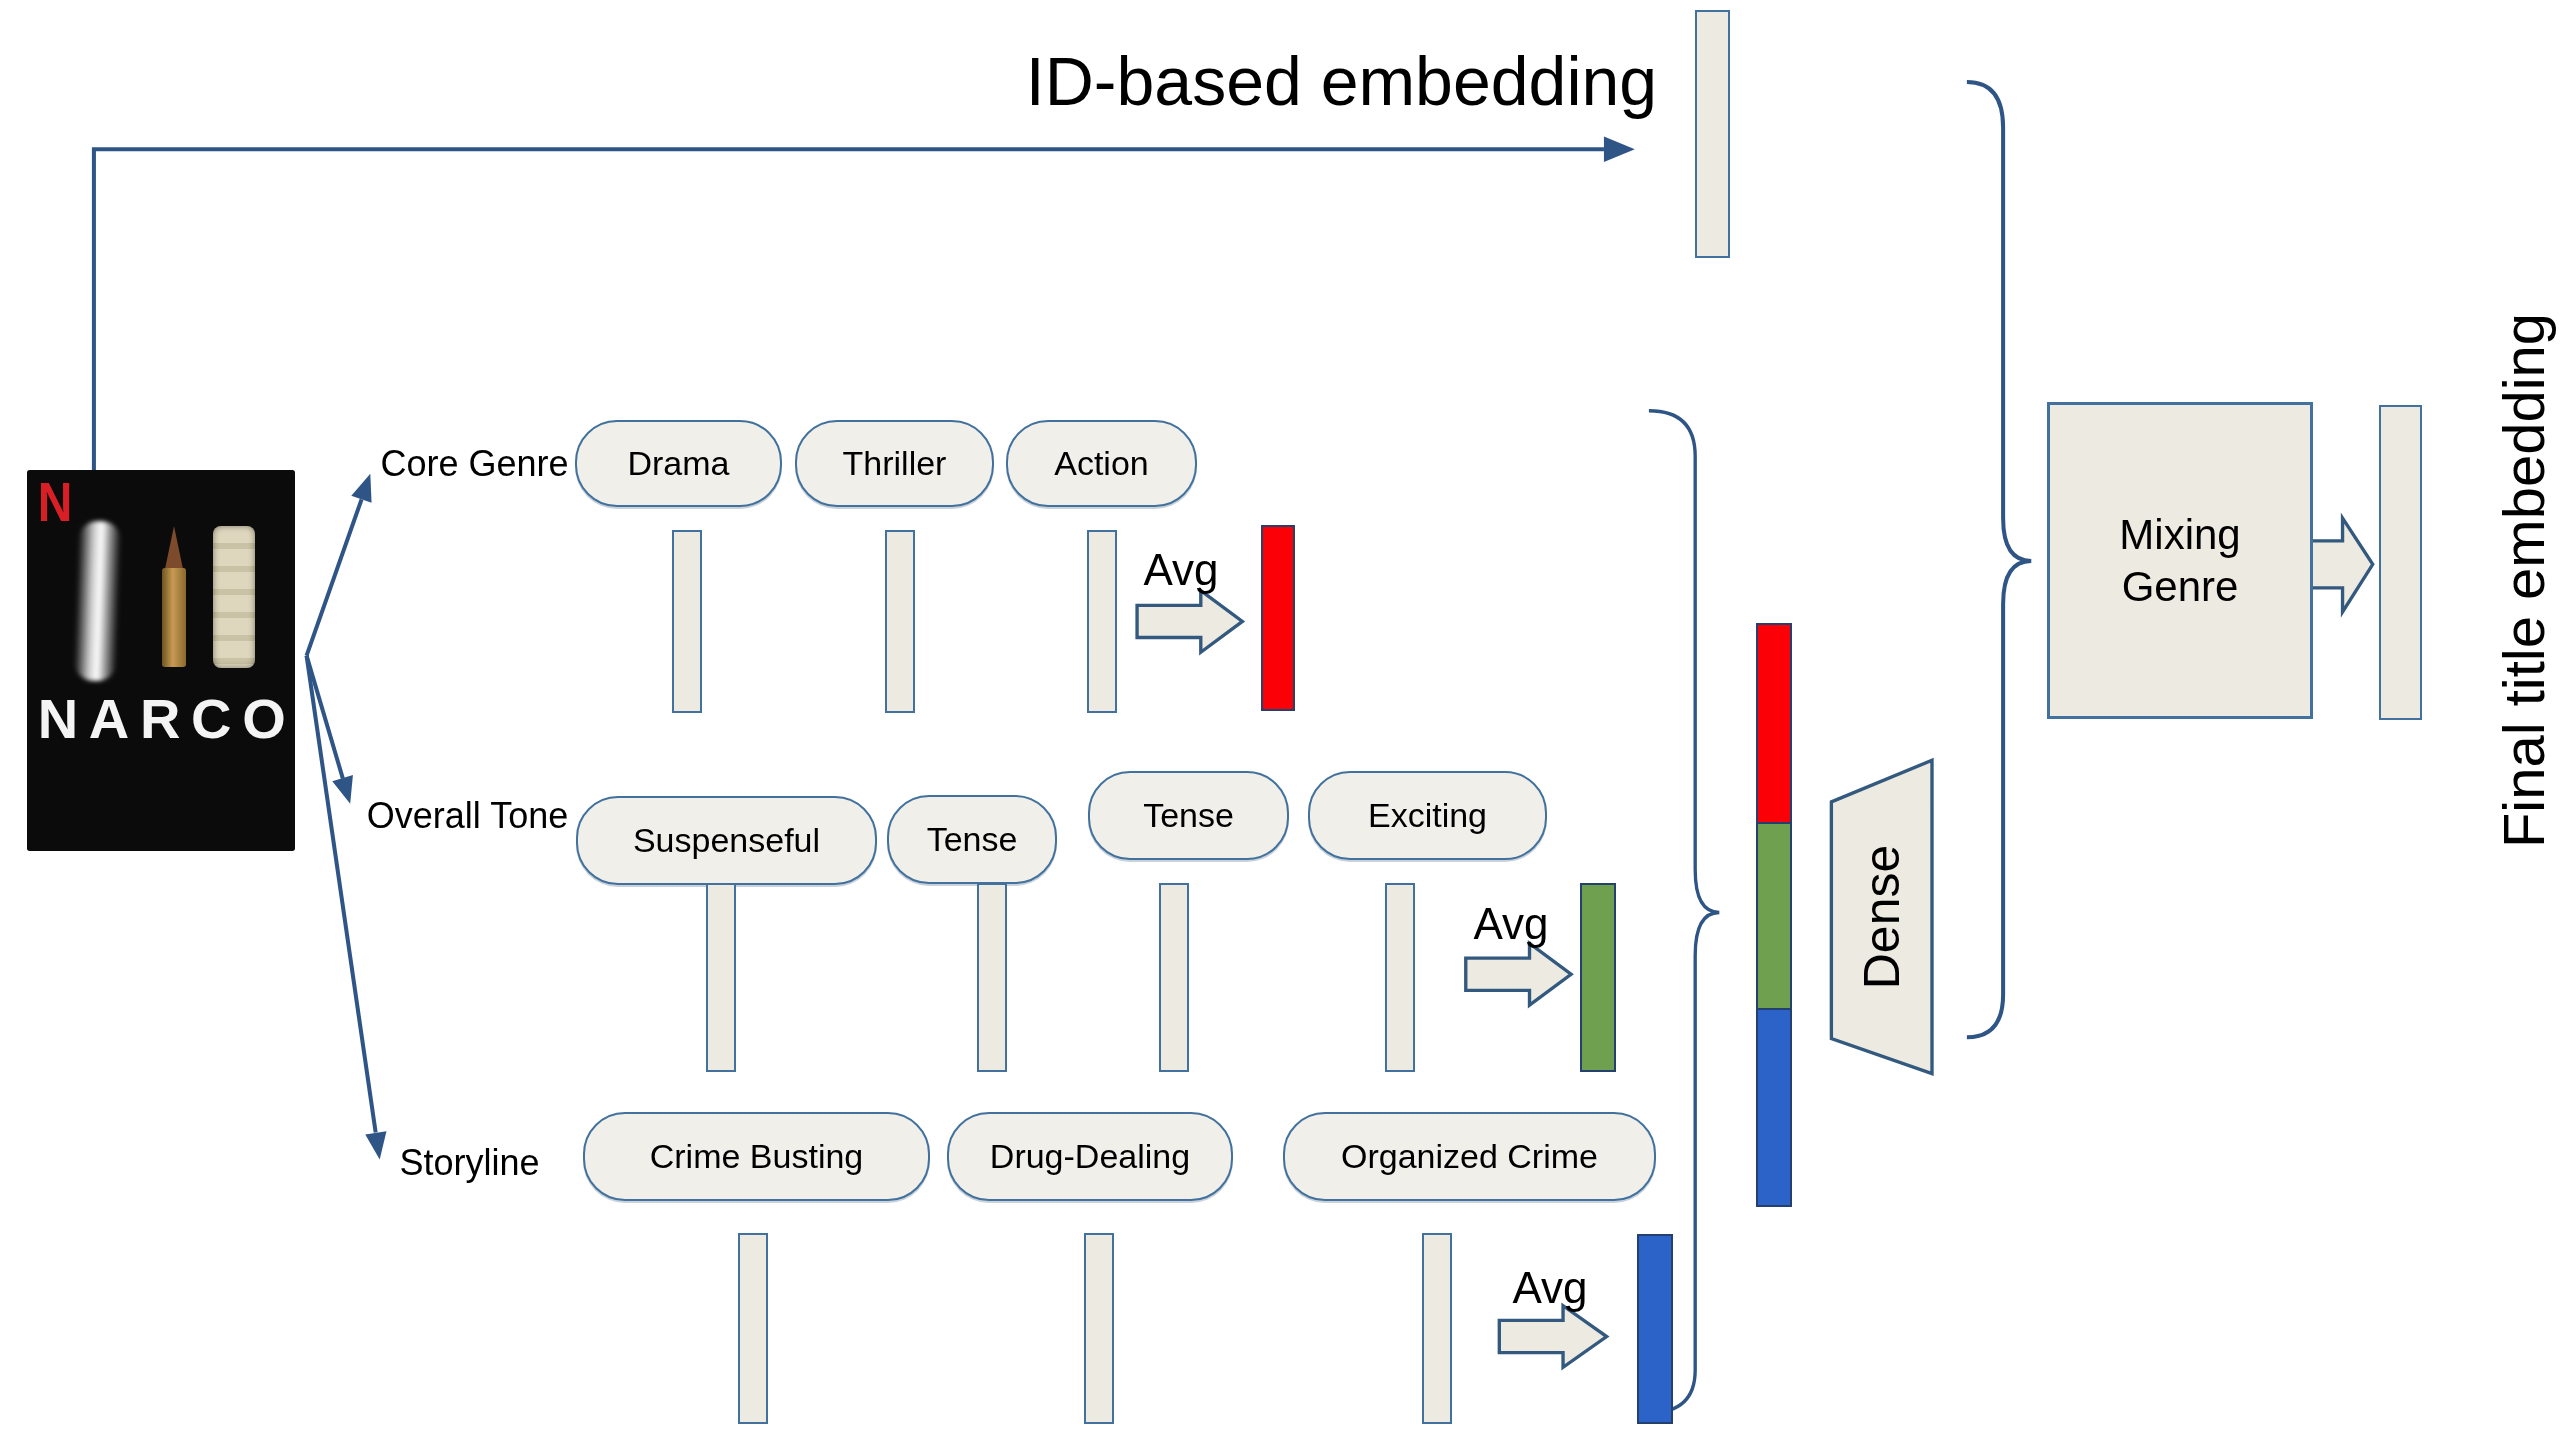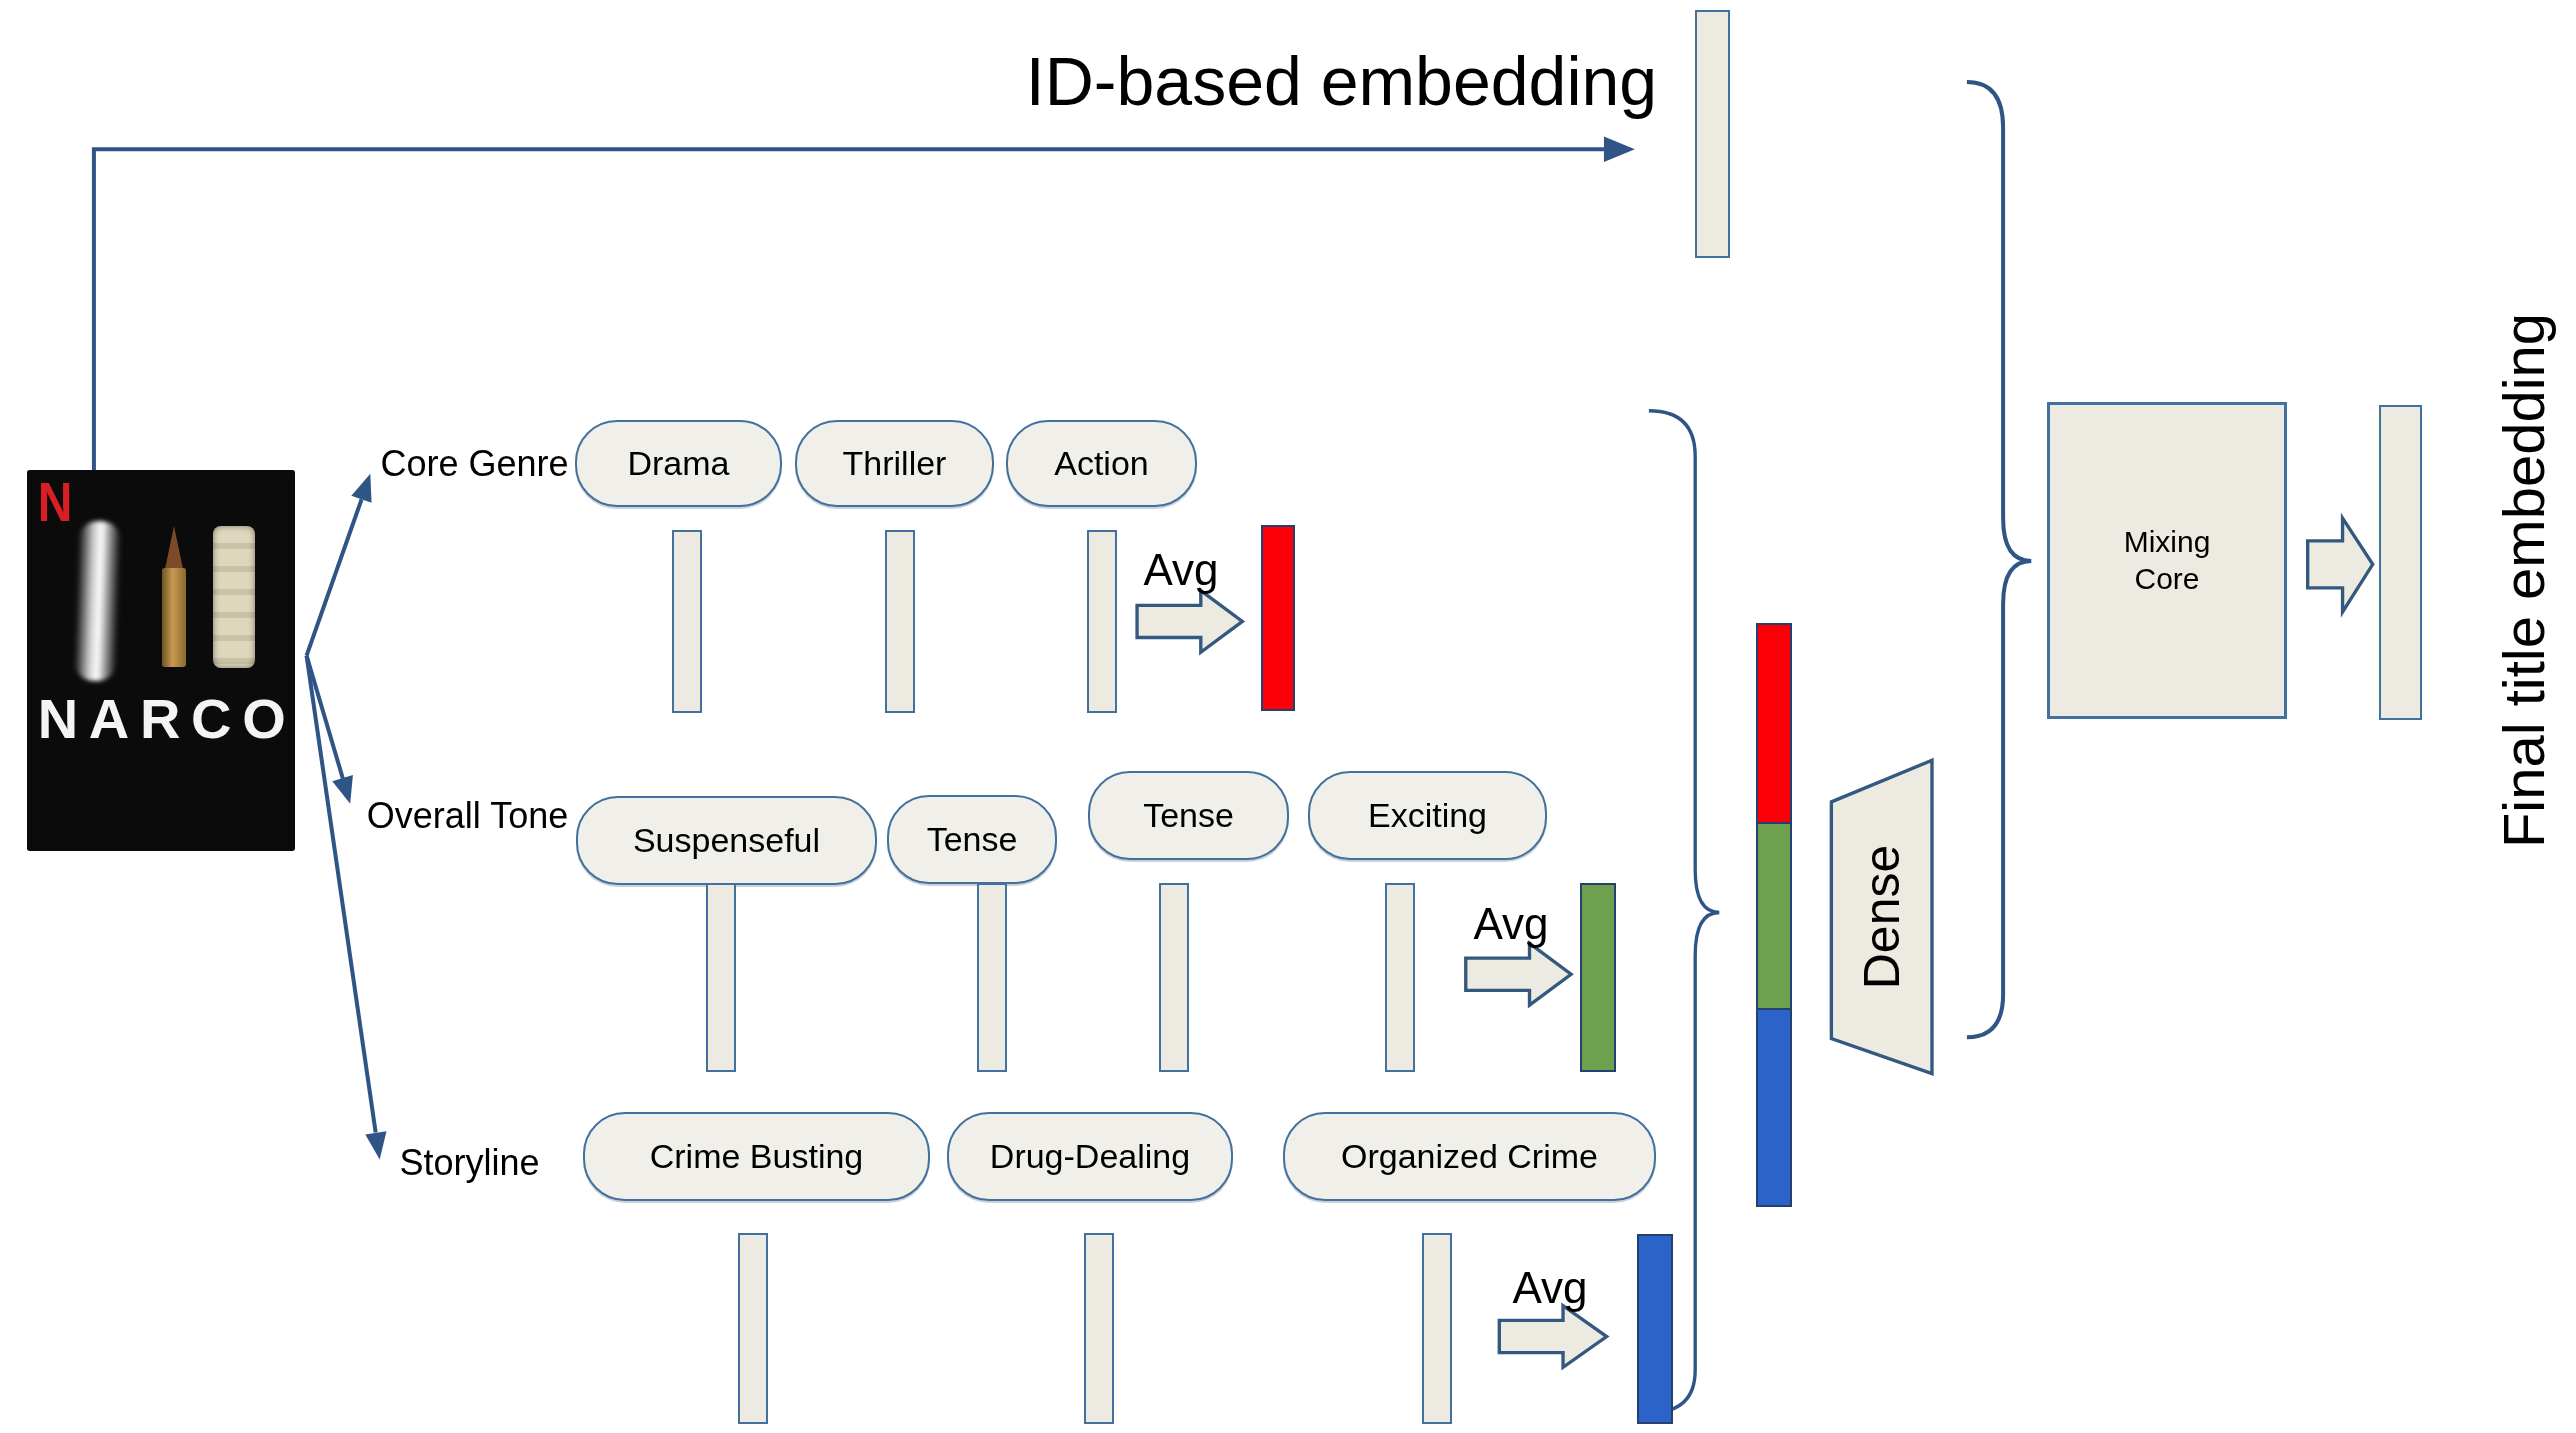--- a/index.html
+++ b/index.html
@@ -9,24 +9,24 @@
   svg.overlay{position:absolute;left:0;top:0;z-index:1;}
   .lbl{color:#000;text-align:center;z-index:3;}
   .pill{position:absolute;display:flex;align-items:center;justify-content:center;
     background:#f0efea;border:2.7px solid #41719c;border-radius:42px;
     font-size:34px;color:#000;z-index:3;box-shadow:0 2px 0 rgba(40,70,110,.25);}
   .vbar{position:absolute;background:#edebe1;border:2.7px solid #41719c;z-index:3;}
   .cbar{position:absolute;border:2.7px solid #24406e;z-index:3;}
   .stack{position:absolute;left:1756px;top:623px;width:36px;height:584px;
     border:2.7px solid #24406e;box-sizing:border-box;z-index:3;display:flex;flex-direction:column;}
   .stack .seg{width:100%;}
-  .mixbox{position:absolute;left:2047px;top:402px;width:240px;height:317px;
+  .mixbox{position:absolute;left:2047px;top:402px;width:266px;height:317px;
     background:#edebe1;border:3.4px solid #41719c;box-sizing:border-box;
     display:flex;flex-direction:column;align-items:center;justify-content:center;
-    font-size:30px;line-height:1.22;color:#000;z-index:3;text-align:center;}
+    font-size:42px;line-height:1.22;color:#000;z-index:3;text-align:center;}
   .rot{transform:rotate(-90deg);}
   .poster{position:absolute;left:27px;top:470px;width:268px;height:381px;
     background:#0b0b0b;z-index:3;overflow:hidden;border-radius:2.7px;}
   .poster .brand{position:absolute;left:10.7px;top:5.4px;font-size:48px;font-weight:bold;
     color:#d81f26;transform:scaleY(1.15);}
   .poster .ptitle{position:absolute;left:0;top:216px;width:100%;text-align:center;
     color:#f4f4f4;font-size:56px;font-weight:bold;letter-spacing:10.7px;text-indent:10.7px;}
   .coke{position:absolute;left:49px;top:51px;width:43px;height:160px;
     background:linear-gradient(90deg,rgba(255,255,255,0) 0%,rgba(235,235,235,.85) 35%,#ffffff 55%,rgba(235,235,235,.7) 70%,rgba(255,255,255,0)100%);
     filter:blur(2px);transform:rotate(2deg);border-radius:20px;}
@@ -122,21 +122,21 @@
   <div class="stack">
     <div class="seg" style="height:197px;background:#fb0007;border-bottom:2px solid #24406e;"></div>
     <div class="seg" style="height:184px;background:#6fa04f;border-bottom:2px solid #24406e;"></div>
     <div class="seg" style="flex:1;background:#2b63c9;"></div>
   </div>
 
   <div class="abs lbl densetext rot" style="left:1748px;top:887px;width:268px;height:60px;line-height:60px;z-index:4;">Dense</div>
 
   <div class="mixbox">
     <div>Mixing</div>
-    <div>Core</div>
+    <div>Genre</div>
   </div>
 
   <div class="vbar" style="left:2379px;top:405px;width:39px;height:311px;"></div>
 
   <div class="abs lbl fintext rot" style="left:2188px;top:547px;width:671px;height:67px;line-height:67px;z-index:4;">Final title embedding</div>
 
 </div>
 
 
 </body></html>

